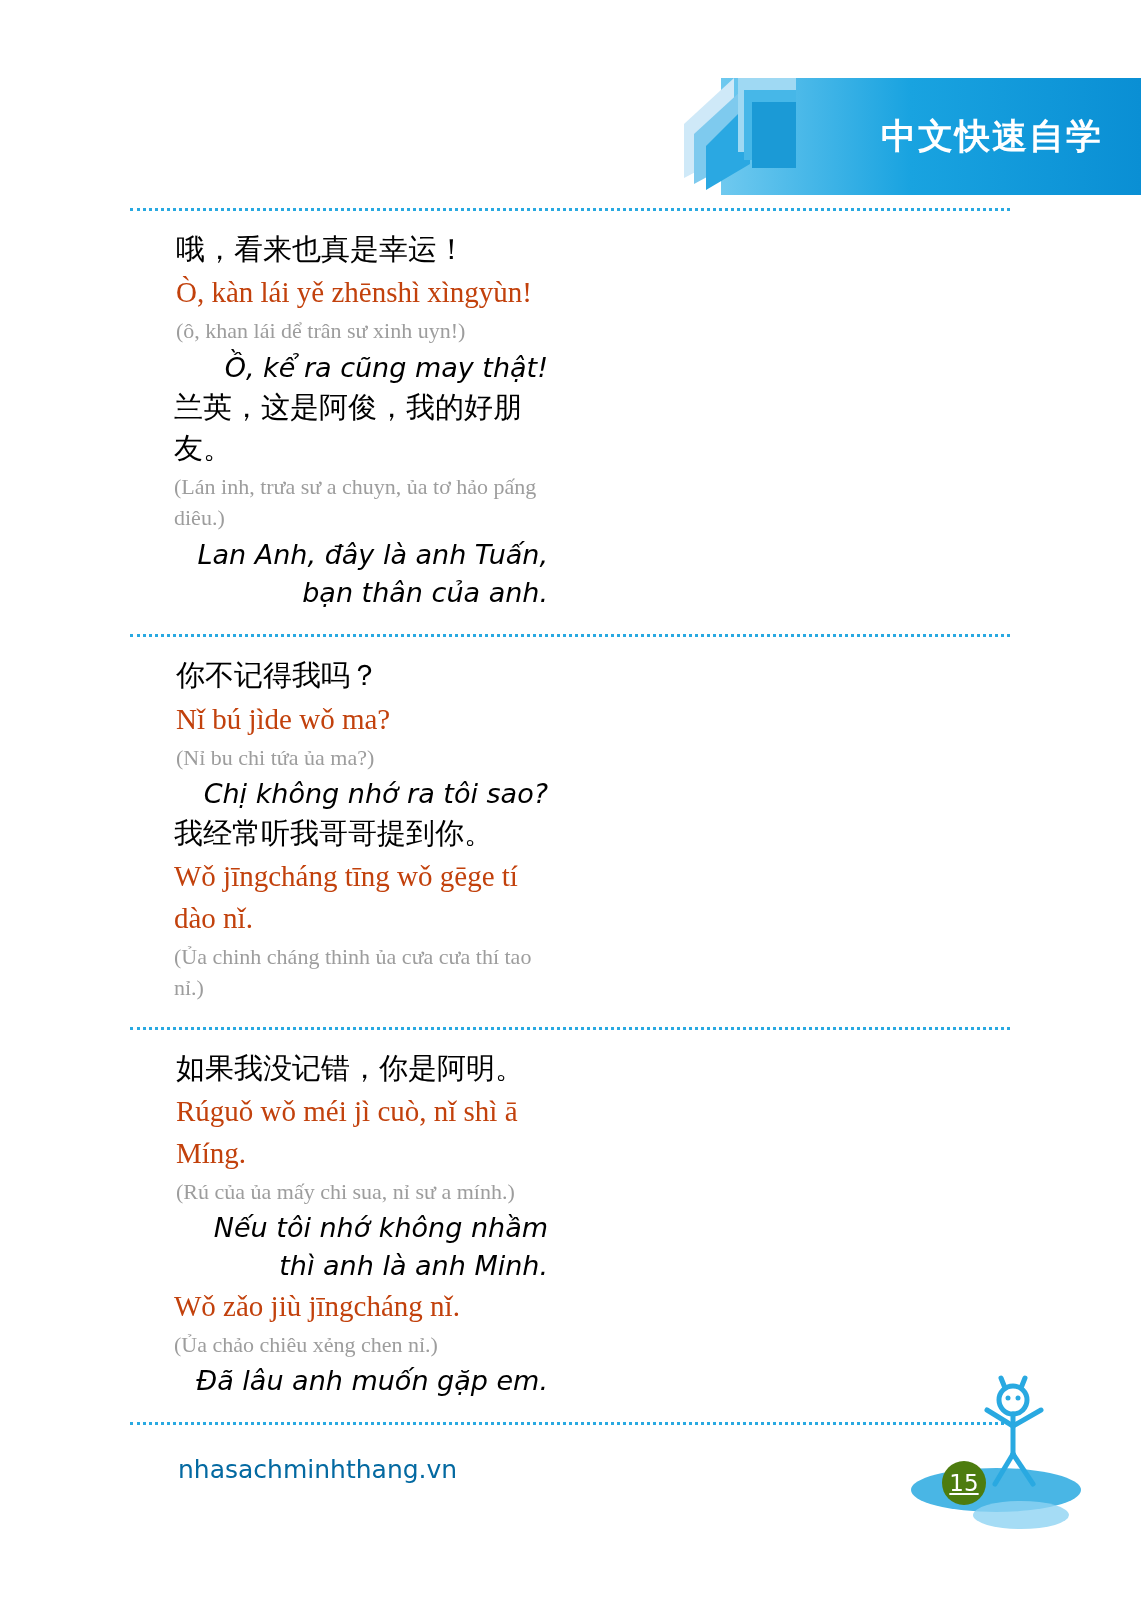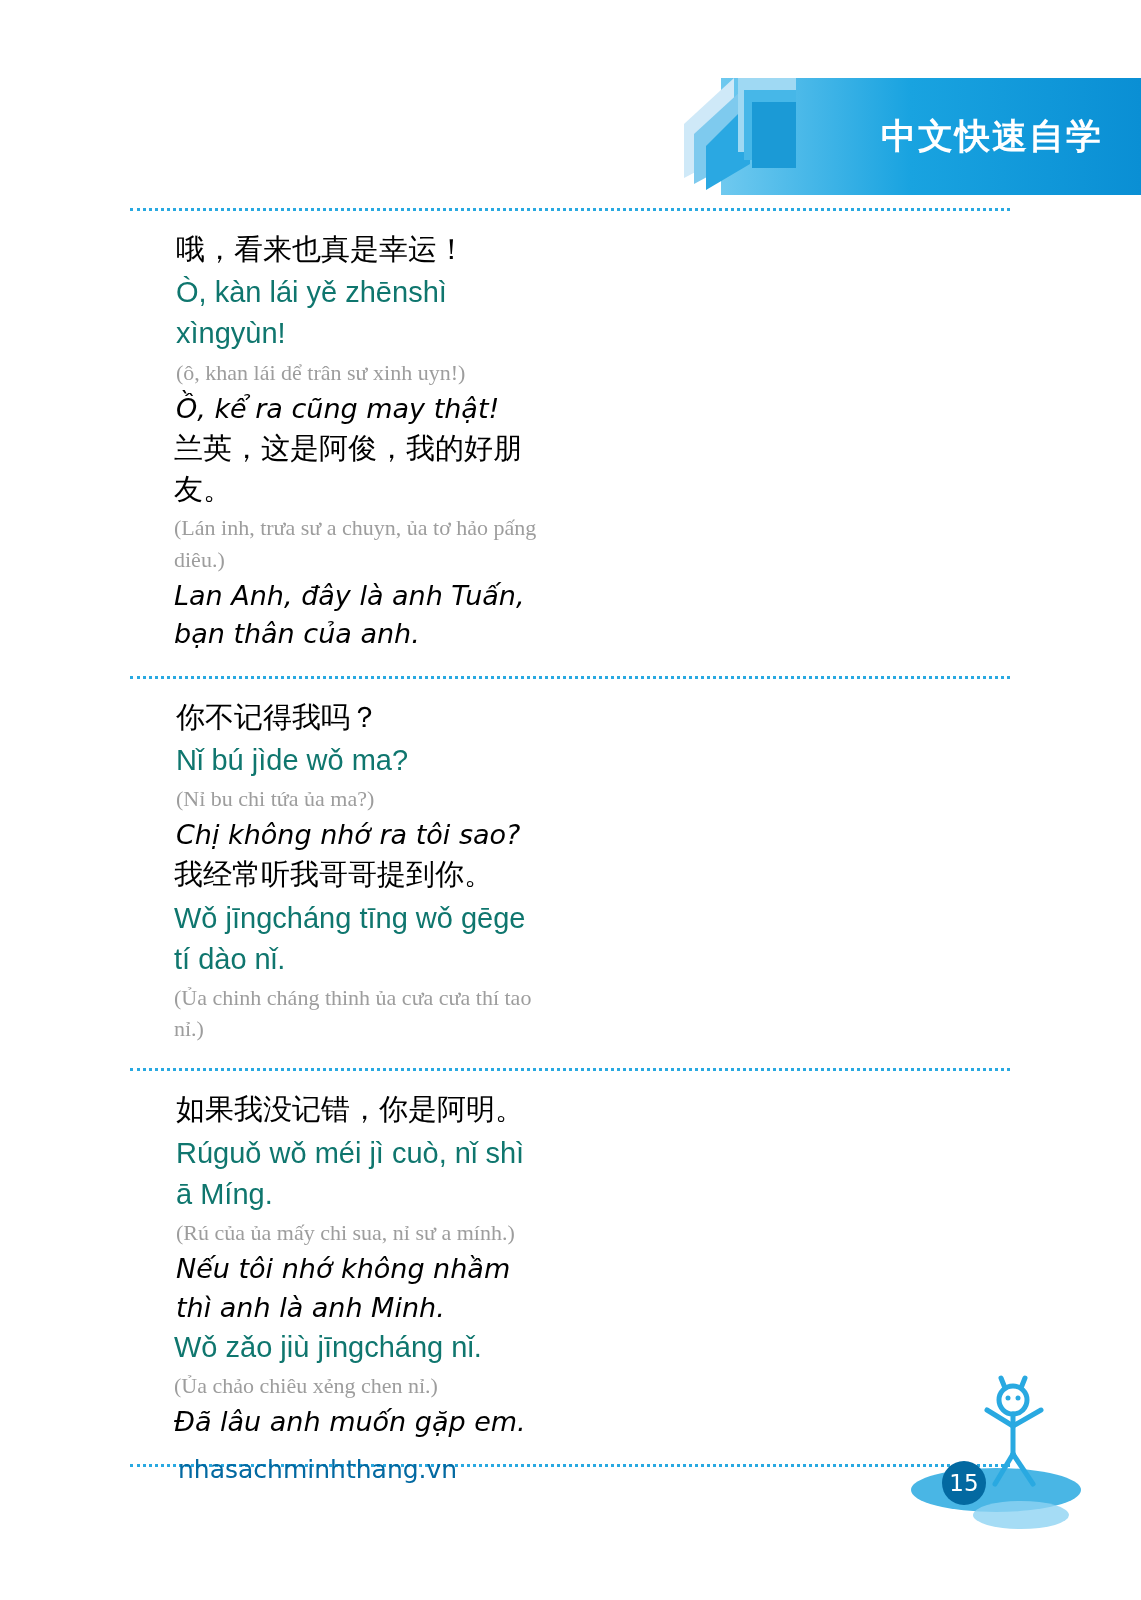--- a/index.html
+++ b/index.html
@@ -76,40 +76,41 @@
   .cell.right { padding-left: 44px; }
 
   .hanzi {
     font-family: "DejaVu Sans", sans-serif;
     font-size: 29px;
     color: #000000;
     line-height: 1.42;
     margin: 0 0 2px 0;
   }
   .pinyin {
-    font-family: Liberation Sans, sans-serif;
+    font-family: Liberation Serif, serif;
     font-size: 29px;
-    color: #0f766e;
+    color: #c2410c;
     line-height: 1.42;
     margin: 0 0 2px 0;
   }
   .viet-phonetic {
     font-family: Liberation Serif, serif;
     font-size: 22px;
     color: #9d9d9d;
     line-height: 1.42;
     margin: 0 0 2px 0;
   }
   .viet-meaning {
     font-family: "DejaVu Sans", sans-serif;
     font-size: 27px;
     color: #000000;
     font-style: italic;
     line-height: 1.42;
     margin: 0;
+    text-align: right;
   }
 
   
   .footer-url {
     position: absolute;
     left: 178px;
     top: 1455px;
     font-size: 25px;
     color: #0369a1;
     font-family: "DejaVu Sans", sans-serif;
@@ -121,27 +122,28 @@
     width: 180px;
     height: 170px;
   }
   .page-number {
     position: absolute;
     right: 155px;
     bottom: 95px;
     width: 44px;
     height: 44px;
     border-radius: 50%;
-    background: #0369a1;
+    background: #4d7c0f;
     color: #ffffff;
     font-size: 23px;
     display: flex;
     align-items: center;
     justify-content: center;
     font-family: "DejaVu Sans", sans-serif;
+    text-decoration: underline;
   }
 </style>
 </head>
 <body>
 
 <div class="header">
   <div class="header-band"></div>
   <div class="book-logo">
     <svg width="130" height="120" viewBox="0 0 130 120">
       <path d="M12 52 L62 6 L62 80 L12 106 Z" fill="#cfe9f8"></path>

